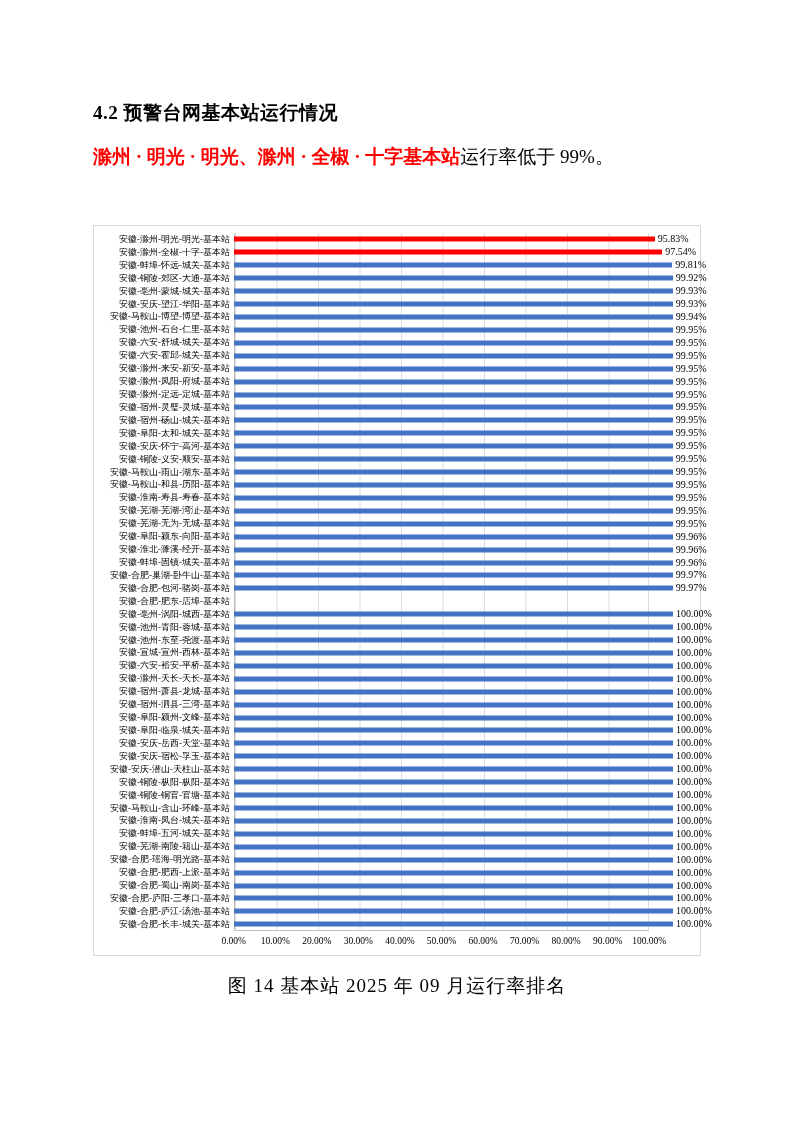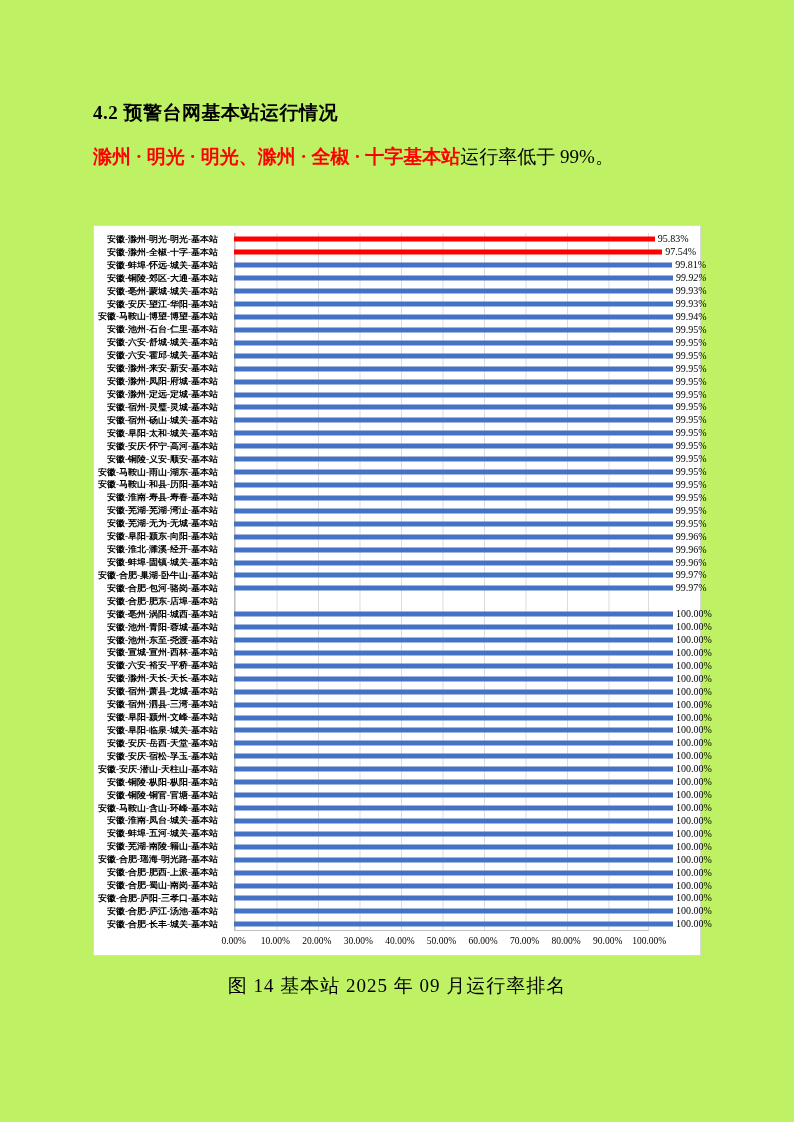--- a/index.html
+++ b/index.html
@@ -1,19 +1,19 @@
 <!DOCTYPE html>
 <html><head>
 <meta charset="utf-8">
 <style>
   * { margin:0; padding:0; box-sizing:border-box; }
   html,body { background:#888; }
   .page {
     position:relative; width:794px; height:1122px; margin:0 auto;
-    background:#bef264; overflow:hidden;
+    background:#ffffff; overflow:hidden;
     font-family:"Liberation Serif","DejaVu Serif",serif; color:#000;
   }
   .heading {
     position:absolute; left:93px; top:100px;
     font-size:19px; font-weight:bold; letter-spacing:0.5px;
   }
   .para { position:absolute; left:93px; width:608px; top:134px; font-size:19px; }
   .para .line1 { display:block; text-indent:38px; line-height:42px; text-align:justify; }
   .para .line2 { display:block; line-height:46px; text-align:justify; }
   .hl { color:#ff0000; font-weight:bold; }
@@ -24,22 +24,22 @@
   .gridlines {
     position:absolute; left:140px; top:7px; width:415px; height:698px;
     background-image:linear-gradient(to right,#dcdcdc 1px,transparent 1px);
     background-size:41.5px 100%;
     border-left:1px solid #bfbfbf; border-right:1px solid #dcdcdc;
     border-bottom:1px solid #bfbfbf;
   }
   .rows { position:absolute; left:0; top:7px; width:100%; height:698px; display:flex; flex-direction:column; }
   .crow { display:flex; align-items:center; flex:1 1 auto; }
   .clabel {
-    width:140px; flex:none; text-align:right; padding-right:16px;
-    font-size:9px; white-space:nowrap; overflow:hidden; line-height:1;font-weight:bold;
+    width:140px; flex:none; text-align:right; padding-right:4px;
+    font-size:9px; white-space:nowrap; overflow:hidden; line-height:1;
   }
   .ctrack { position:relative; width:439px; flex:none; height:100%;text-align:center; }
   .cbar { position:absolute; left:0; top:50%; transform:translateY(-50%); height:5px; }
   .cval {
     position:absolute; top:50%; transform:translateY(-50%);
     font-size:10px; white-space:nowrap; line-height:1;
   }
   .xaxis {
     position:absolute; left:119px; top:710px; width:457px;
     display:flex; justify-content:space-between;
@@ -86,21 +86,21 @@
           <div class="clabel">安徽-蚌埠-怀远-城关-基本站</div>
           <div class="ctrack">
             <div class="cbar" style="width: 99.81%; background: rgb(68, 114, 196);"></div>
             <span class="cval" style="left: calc(99.81% + 3px);">99.81%</span>
           </div>
         </div>
         <div class="crow">
           <div class="clabel">安徽-铜陵-郊区-大通-基本站</div>
           <div class="ctrack">
             <div class="cbar" style="width: 99.92%; background: rgb(68, 114, 196);"></div>
-            <span class="cval" style="left: calc(99.92% + 3px); font-style: italic;">99.92%</span>
+            <span class="cval" style="left: calc(99.92% + 3px);">99.92%</span>
           </div>
         </div>
         <div class="crow">
           <div class="clabel">安徽-亳州-蒙城-城关-基本站</div>
           <div class="ctrack">
             <div class="cbar" style="width: 99.93%; background: rgb(68, 114, 196);"></div>
             <span class="cval" style="left: calc(99.93% + 3px);">99.93%</span>
           </div>
         </div>
         <div class="crow">

